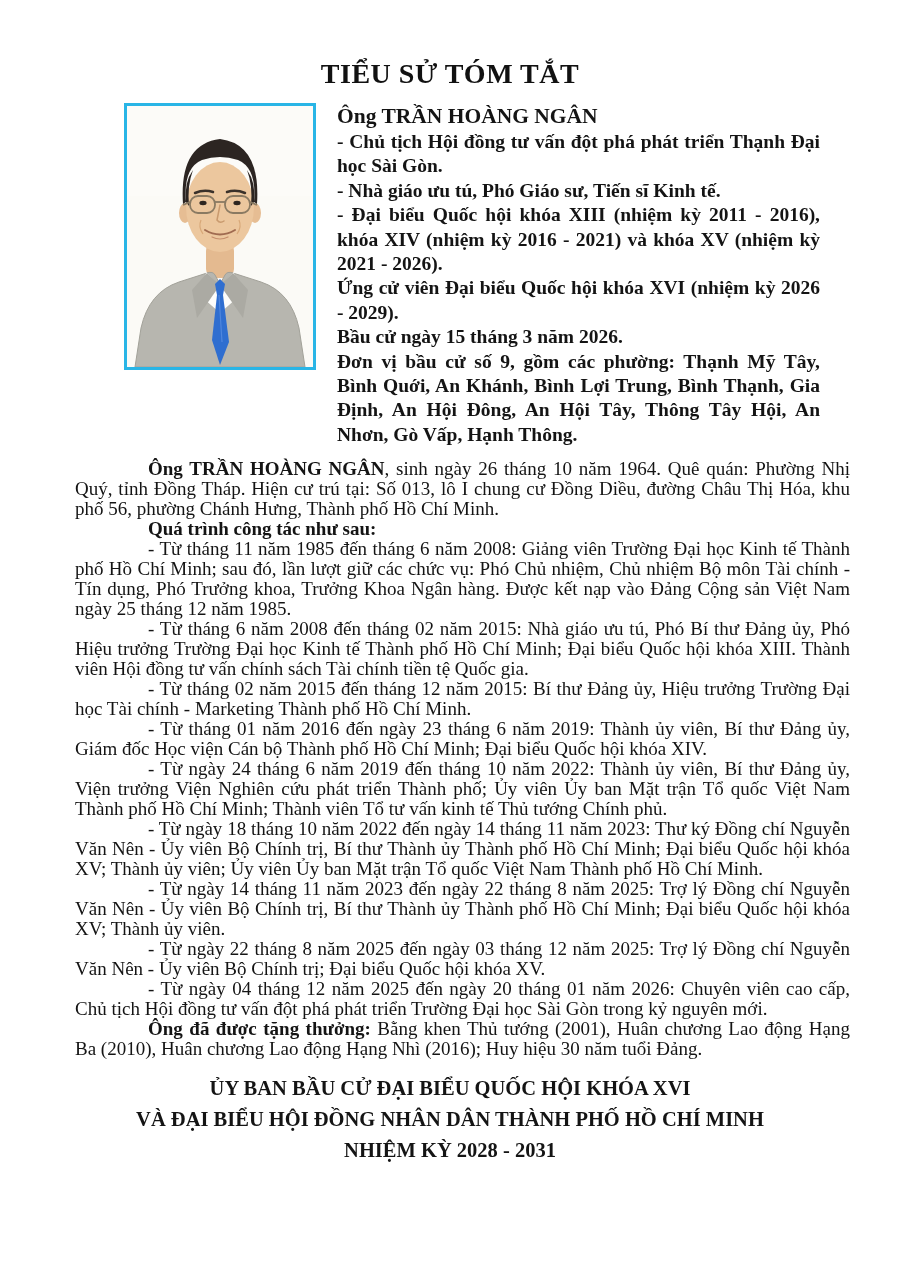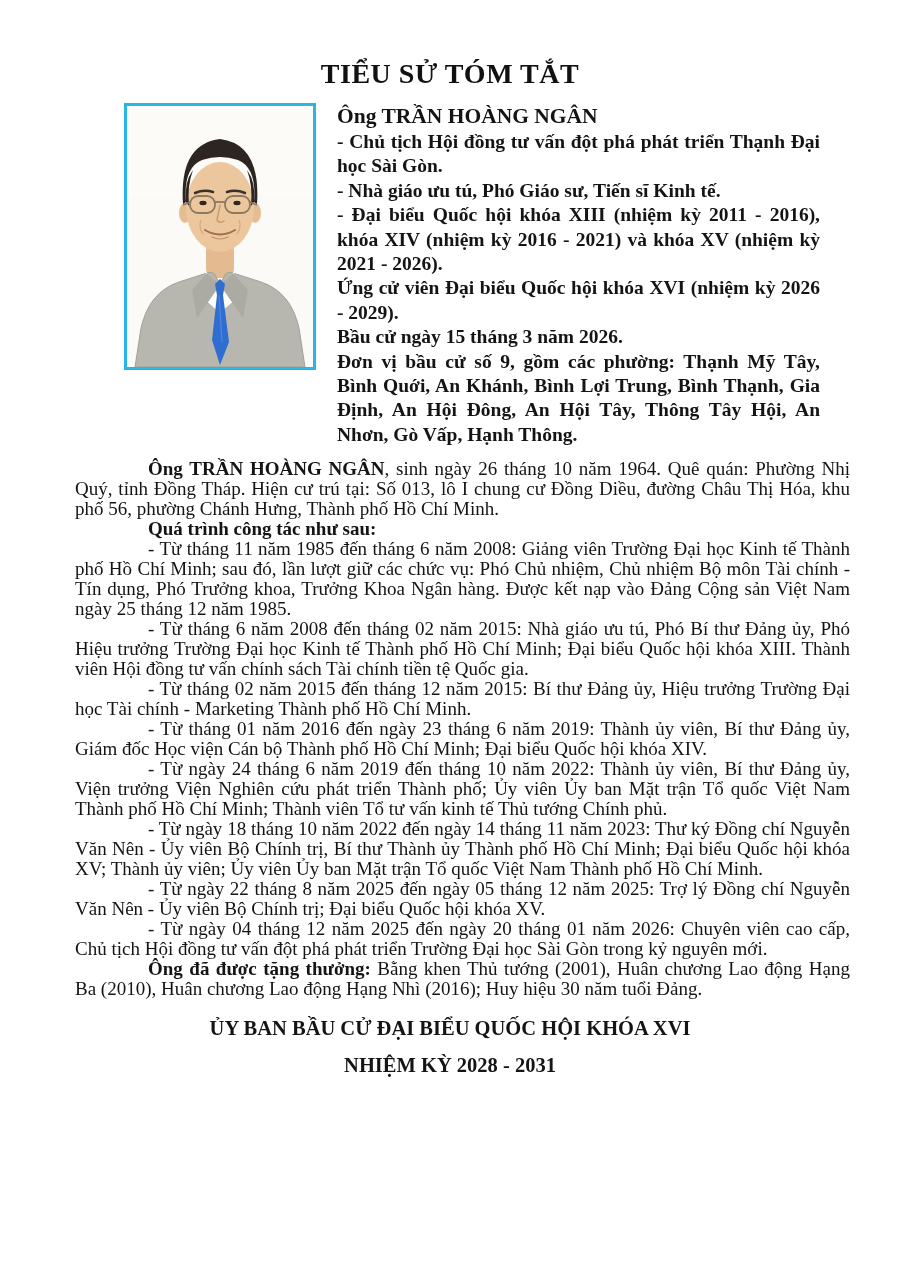--- a/index.html
+++ b/index.html
@@ -68,21 +68,21 @@
     text-indent: 73px;
   }
   .bold { font-weight: bold; font-family: Liberation Serif, serif; }
   .footer-section {
     margin-top: 16px;
     text-align: center;
     font-weight: bold;
     font-size: 20.5px;
     line-height: 27px;
   }
-  .footer-line { margin: 10px; }
+  .footer-line { margin: 4px; }
 </style>
 </head>
 <body>
 
 <div class="page">
 
   <h1 class="title">TIỂU SỬ TÓM TẮT</h1>
 
   <div class="top-section">
 
@@ -151,24 +151,26 @@
   <div class="body-section">
     <p class="para"><b>Ông TRẦN HOÀNG NGÂN</b><span>, sinh ngày 26 tháng 10 năm 1964. Quê quán: Phường Nhị Quý, tỉnh Đồng Tháp. Hiện cư trú tại: Số 013, lô I chung cư Đồng Diều, đường Châu Thị Hóa, khu phố 56, phường Chánh Hưng, Thành phố Hồ Chí Minh.</span></p>
     <p class="para bold">Quá trình công tác như sau:</p>
     <div>
         <p class="para">- Từ tháng 11 năm 1985 đến tháng 6 năm 2008: Giảng viên Trường Đại học Kinh tế Thành phố Hồ Chí Minh; sau đó, lần lượt giữ các chức vụ: Phó Chủ nhiệm, Chủ nhiệm Bộ môn Tài chính - Tín dụng, Phó Trưởng khoa, Trưởng Khoa Ngân hàng. Được kết nạp vào Đảng Cộng sản Việt Nam ngày 25 tháng 12 năm 1985.</p>
         <p class="para">- Từ tháng 6 năm 2008 đến tháng 02 năm 2015: Nhà giáo ưu tú, Phó Bí thư Đảng ủy, Phó Hiệu trưởng Trường Đại học Kinh tế Thành phố Hồ Chí Minh; Đại biểu Quốc hội khóa XIII. Thành viên Hội đồng tư vấn chính sách Tài chính tiền tệ Quốc gia.</p>
         <p class="para">- Từ tháng 02 năm 2015 đến tháng 12 năm 2015: Bí thư Đảng ủy, Hiệu trưởng Trường Đại học Tài chính - Marketing Thành phố Hồ Chí Minh.</p>
         <p class="para">- Từ tháng 01 năm 2016 đến ngày 23 tháng 6 năm 2019: Thành ủy viên, Bí thư Đảng ủy, Giám đốc Học viện Cán bộ Thành phố Hồ Chí Minh; Đại biểu Quốc hội khóa XIV.</p>
         <p class="para">- Từ ngày 24 tháng 6 năm 2019 đến tháng 10 năm 2022: Thành ủy viên, Bí thư Đảng ủy, Viện trưởng Viện Nghiên cứu phát triển Thành phố; Ủy viên Ủy ban Mặt trận Tổ quốc Việt Nam Thành phố Hồ Chí Minh; Thành viên Tổ tư vấn kinh tế Thủ tướng Chính phủ.</p>
         <p class="para">- Từ ngày 18 tháng 10 năm 2022 đến ngày 14 tháng 11 năm 2023: Thư ký Đồng chí Nguyễn Văn Nên - Ủy viên Bộ Chính trị, Bí thư Thành ủy Thành phố Hồ Chí Minh; Đại biểu Quốc hội khóa XV; Thành ủy viên; Ủy viên Ủy ban Mặt trận Tổ quốc Việt Nam Thành phố Hồ Chí Minh.</p>
-        <p class="para">- Từ ngày 22 tháng 8 năm 2025 đến ngày 05 tháng 12 năm 2025: Trợ lý Đồng chí Nguyễn Văn Nên - Ủy viên Bộ Chính trị; Đại biểu Quốc hội khóa XV.</p>
+        <p class="para">- Từ ngày 14 tháng 11 năm 2023 đến ngày 22 tháng 8 năm 2025: Trợ lý Đồng chí Nguyễn Văn Nên - Ủy viên Bộ Chính trị, Bí thư Thành ủy Thành phố Hồ Chí Minh; Đại biểu Quốc hội khóa XV; Thành ủy viên.</p>
+        <p class="para">- Từ ngày 22 tháng 8 năm 2025 đến ngày 03 tháng 12 năm 2025: Trợ lý Đồng chí Nguyễn Văn Nên - Ủy viên Bộ Chính trị; Đại biểu Quốc hội khóa XV.</p>
         <p class="para">- Từ ngày 04 tháng 12 năm 2025 đến ngày 20 tháng 01 năm 2026: Chuyên viên cao cấp, Chủ tịch Hội đồng tư vấn đột phá phát triển Trường Đại học Sài Gòn trong kỷ nguyên mới.</p>
       </div>
     <p class="para"><b>Ông đã được tặng thưởng:</b><span> Bằng khen Thủ tướng (2001), Huân chương Lao động Hạng Ba (2010), Huân chương Lao động Hạng Nhì (2016); Huy hiệu 30 năm tuổi Đảng.</span></p>
   </div>
 
   <div class="footer-section">
       <p class="footer-line">ỦY BAN BẦU CỬ ĐẠI BIỂU QUỐC HỘI KHÓA XVI</p>
+      <p class="footer-line">VÀ ĐẠI BIỂU HỘI ĐỒNG NHÂN DÂN THÀNH PHỐ HỒ CHÍ MINH</p>
       <p class="footer-line">NHIỆM KỲ 2028 - 2031</p>
     </div>
 
 </div>
 
 </body></html>

